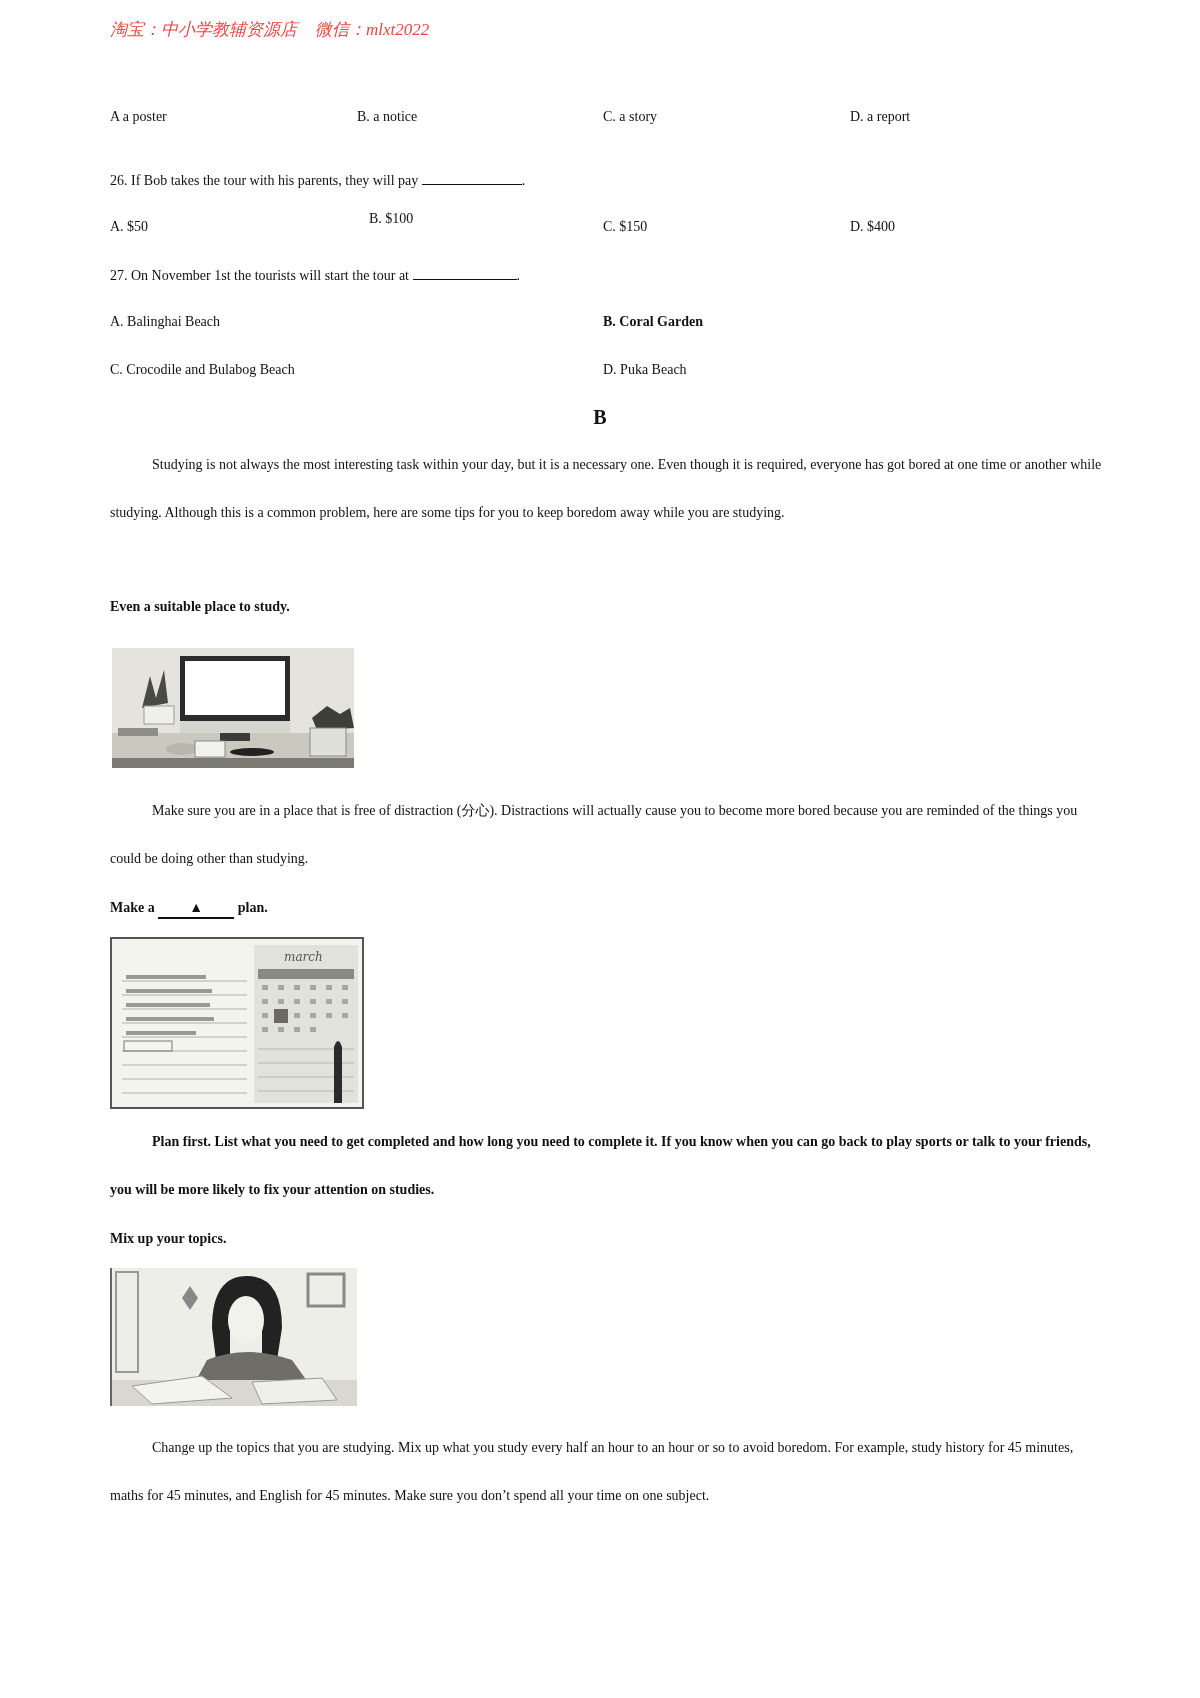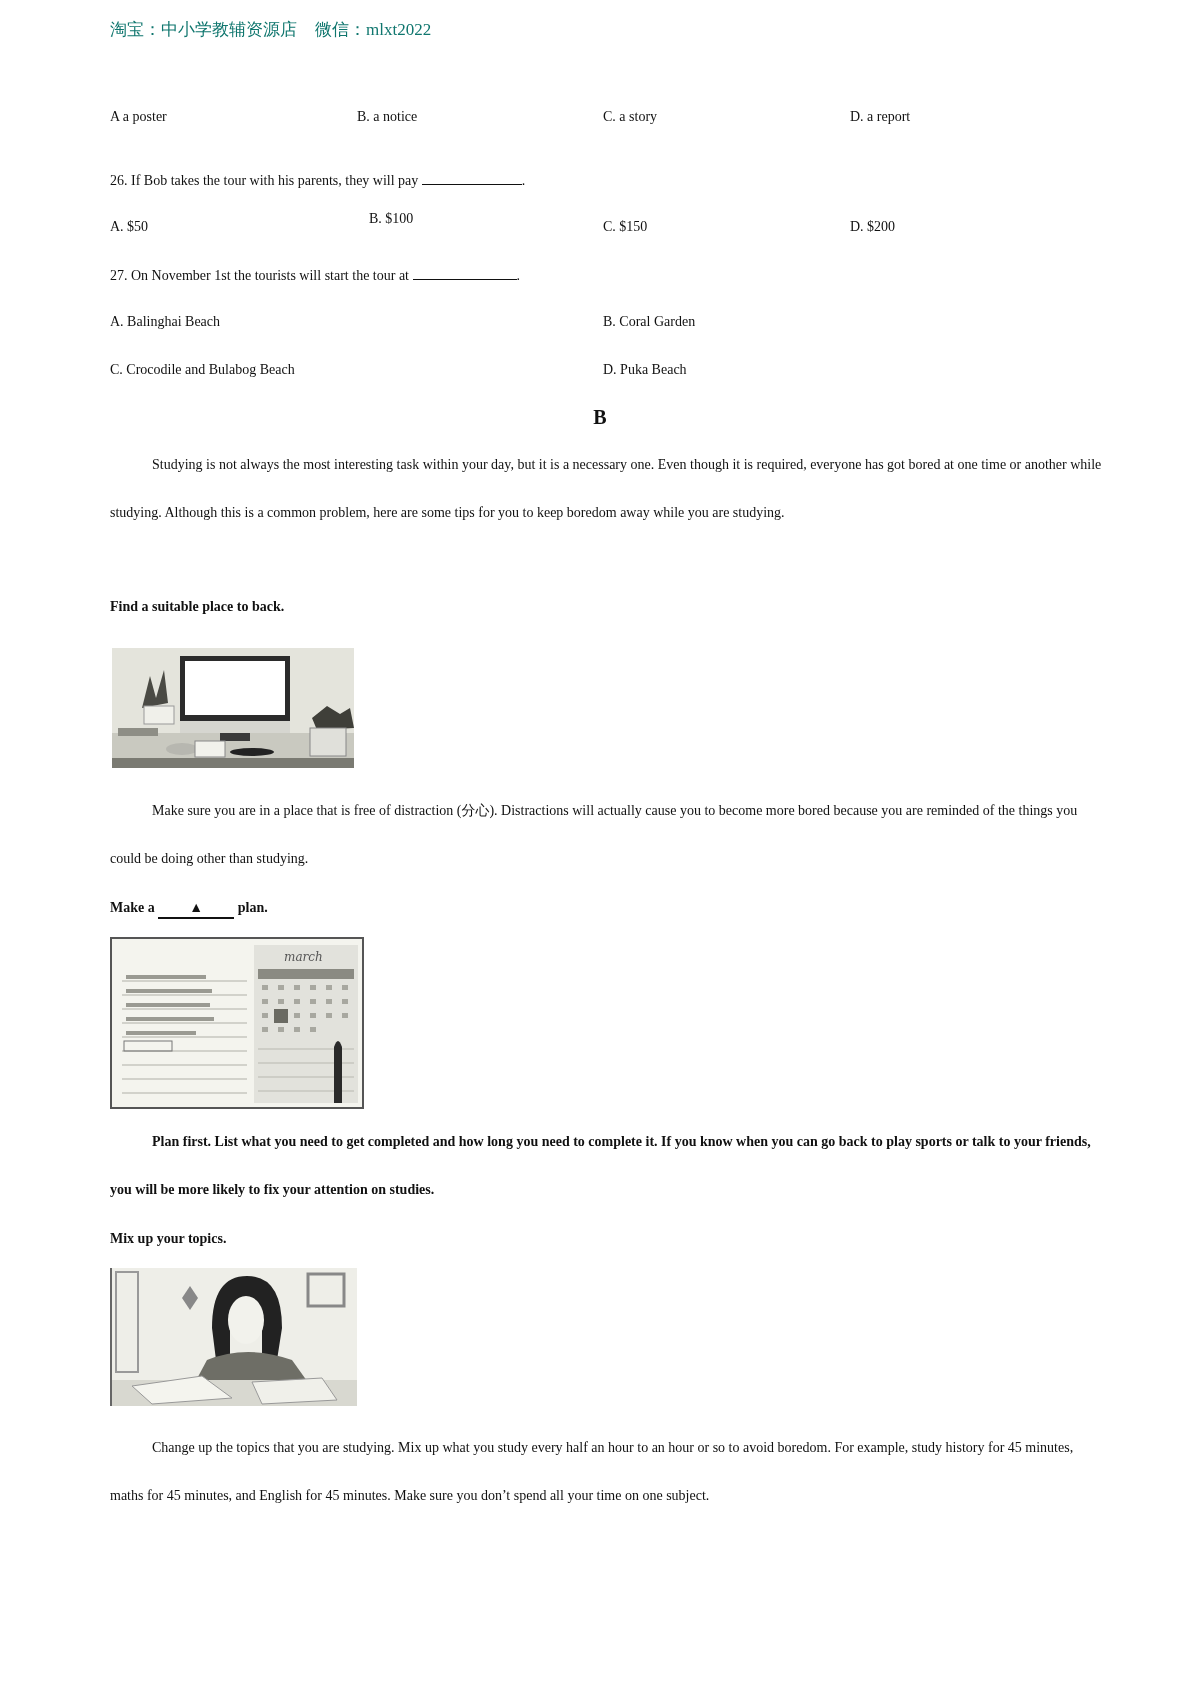--- a/index.html
+++ b/index.html
@@ -1,19 +1,19 @@
 <!DOCTYPE html>
 <html><head>
 <meta charset="utf-8">
 <style>
   html, body { margin: 0; padding: 0; background: #ffffff; }
   body { width: 1200px; height: 1698px; position: relative; overflow: hidden;
          font-family: "Liberation Serif", "DejaVu Serif", serif; color: #111; }
   .abs { position: absolute; white-space: nowrap; }
-  .header { left: 110px; top: 18px; font-size: 17px; color: #0f766e; }
+  .header { left: 110px; top: 18px; font-size: 17px; color: #ef4444; font-style: italic; }
   .header .gap { display: inline-block; width: 18px; }
   .txt { font-size: 14px; line-height: 24px; }
   .bold { font-weight: bold; }
   .blank { display: inline-block; border-bottom: 1px solid #111; height: 16px; vertical-align: baseline; }
   .center { left: 0; width: 1200px; text-align: center; }
   .para { position: absolute; left: 110px; width: 1000px; font-size: 14px; line-height: 47.5px; white-space: normal; }
   .indent { text-indent: 42px; }
   .pic { position: absolute; background: #e9e9e3; overflow: hidden; }
   .tri-blank { display: inline-block; width: 76px; text-align: center; border-bottom: 2px solid #111; line-height: 18px; }
 </style>
@@ -32,39 +32,39 @@
 </div>
 
 <div class="abs txt" style="left:110px;top:168px;text-align:center;">
   <span>26. If Bob takes the tour with his parents, they will pay</span>
   <span class="blank" style="width:100px;"></span><span>.</span>
 </div>
 <div>
   <div class="abs txt" style="left:110px;top:215px;">A. $50</div>
   <div class="abs txt" style="left:357px;top:207px;margin-left:12px;">B. $100</div>
   <div class="abs txt" style="left:603px;top:215px;">C. $150</div>
-  <div class="abs txt" style="left:850px;top:215px;">D. $200</div>
+  <div class="abs txt" style="left:850px;top:215px;">D. $400</div>
 </div>
 
 <div class="abs txt" style="left:110px;top:263px;">
   <span>27. On November 1st the tourists will start the tour at</span>
   <span class="blank" style="width:104px;"></span><span>.</span>
 </div>
 <div>
   <div class="abs txt" style="left:110px;top:310px;">A. Balinghai Beach</div>
-  <div class="abs txt" style="left:603px;top:310px;">B. Coral Garden</div>
+  <div class="abs txt" style="left:603px;top:310px;font-weight:bold;">B. Coral Garden</div>
   <div class="abs txt" style="left:110px;top:358px;">C. Crocodile and Bulabog Beach</div>
   <div class="abs txt" style="left:603px;top:358px;">D. Puka Beach</div>
 </div>
 
 <div class="abs txt bold center" style="top:405px;font-size:20px;">B</div>
 
 <div class="para indent" style="top:441px;">Studying is not always the most interesting task within your day, but it is a necessary one. Even though it is required, everyone has got bored at one time or another while studying. Although this is a common problem, here are some tips for you to keep boredom away while you are studying.</div>
 
-<div class="abs txt bold" style="left:110px;top:595px;">Find a suitable place to back.</div>
+<div class="abs txt bold" style="left:110px;top:595px;">Even a suitable place to study.</div>
 <div class="pic" style="left:112px;top:648px;width:242px;height:120px;">
   <svg width="242" height="120" viewBox="0 0 242 120">
     <rect x="0" y="0" width="242" height="120" fill="#e4e4dc"></rect>
     <rect x="0" y="85" width="242" height="35" fill="#c9c9c0"></rect>
     <rect x="0" y="110" width="242" height="10" fill="#7a7a72"></rect>
     <rect x="68" y="8" width="110" height="65" fill="#2b2b2b"></rect>
     <rect x="73" y="13" width="100" height="54" fill="#ffffff"></rect>
     <rect x="68" y="73" width="110" height="12" fill="#d6d6d0"></rect>
     <rect x="108" y="85" width="30" height="8" fill="#3a3a3a"></rect>
     <path d="M30 60 L38 28 L44 50 L52 22 L56 55 Z" fill="#4a4a44"></path>

